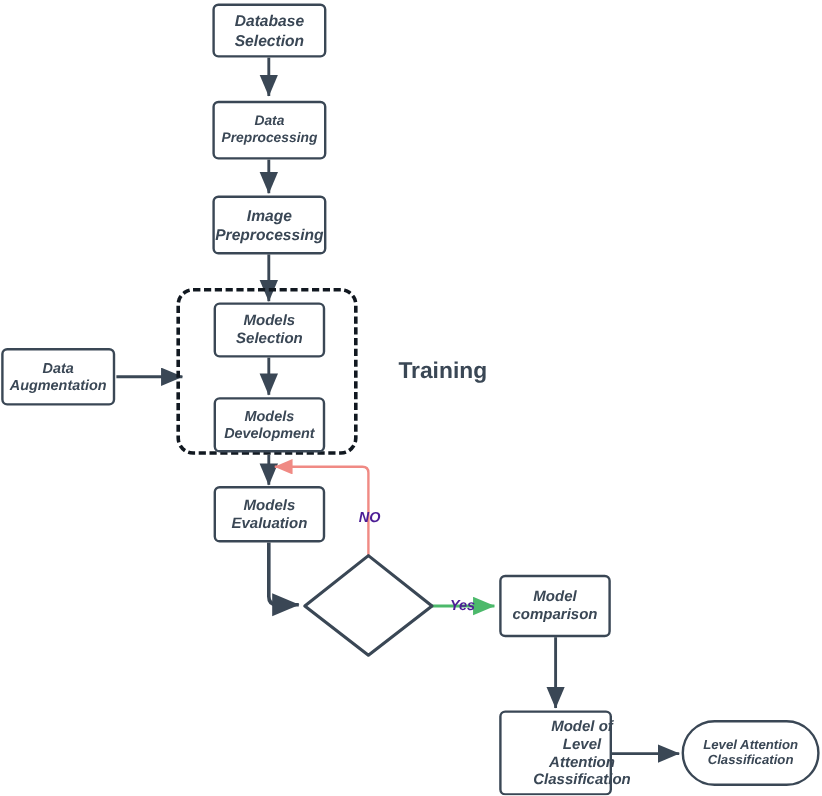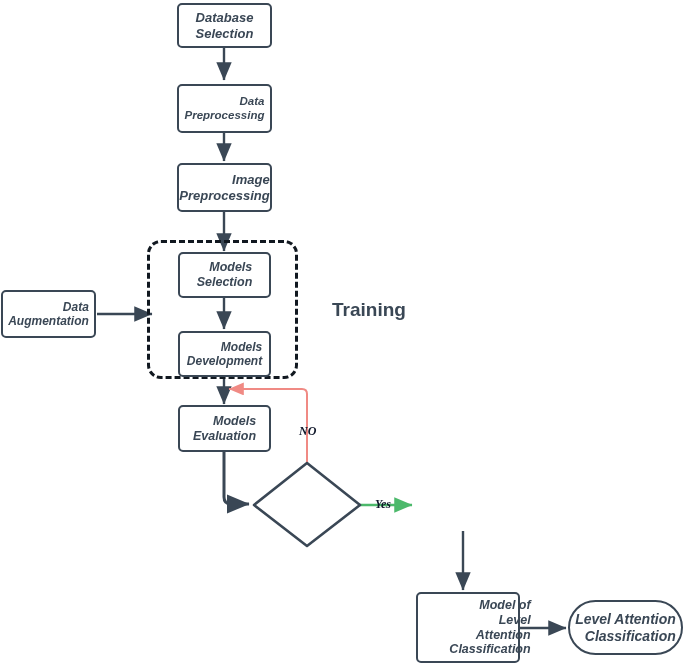--- a/index.html
+++ b/index.html
@@ -25,21 +25,21 @@
   }
   .node {
     position: absolute;
     box-sizing: border-box;
     border: 2px solid #3a4755;
     background: #ffffff;
     color: #3a4755;
     display: flex;
     align-items: center;
     justify-content: center;
-    text-align: right;
+    text-align: center;
     font-style: italic;
     font-weight: bold;
     line-height: 1.18;
     white-space: pre-line;
   }
   .rect {
     border-radius: 5px;
   }
   .pill {
     border-radius: 999px;
@@ -53,25 +53,24 @@
   }
   .plain-label {
     position: absolute;
     color: #3a4755;
     font-weight: bold;
     font-style: normal;
     white-space: nowrap;
   }
   .edge-label {
     position: absolute;
-    color: #0f172a;
+    color: #4c1d95;
     font-style: italic;
     font-weight: bold;
     white-space: nowrap;
-    font-family: Liberation Serif, serif;
   }
   .diamond-wrap {
     position: absolute;
   }
   .diamond-text {
     position: absolute;
     left: 0;
     top: 0;
     width: 100%;
     height: 100%;
@@ -148,26 +147,28 @@
   <div class="node rect" style="left:178px; top:331px; width:93px; height:46px; font-size:12px;">Models
 Development</div>
 
   <div class="node rect" style="left:1px; top:290px; width:95px; height:48px; font-size:12px;">Data
 Augmentation</div>
 
   <div class="node rect" style="left:178px; top:405px; width:93px; height:47px; font-size:12.5px;">Models
 Evaluation</div>
 
 
+  <div class="node rect" style="left:416px; top:479px; width:93px; height:52px; font-size:12.5px;">Model
+comparison</div>
 
-  <div class="node rect" style="left:416px; top:592px; width:104px; height:71px; font-size:12.5px;padding-left:44px;">Model of
+  <div class="node rect" style="left:416px; top:592px; width:94px; height:71px; font-size:12.5px;padding-left:44px;">Model of
 Level
 Attention
 Classification</div>
 
-  <div class="node pill" style="left:568px; top:600px; width:115px; height:55px; font-size:14px;">Level Attention
+  <div class="node pill" style="left:568px; top:600px; width:115px; height:55px; font-size:11px;">Level Attention
 Classification</div>
 
   <div class="edge-label" style="left:299px; top:424px; font-size:12px;">NO</div>
 
   <div class="edge-label" style="left:375px; top:497px; font-size:12px;text-align:right;">Yes</div>
 
 </div>
 
 </body></html>

